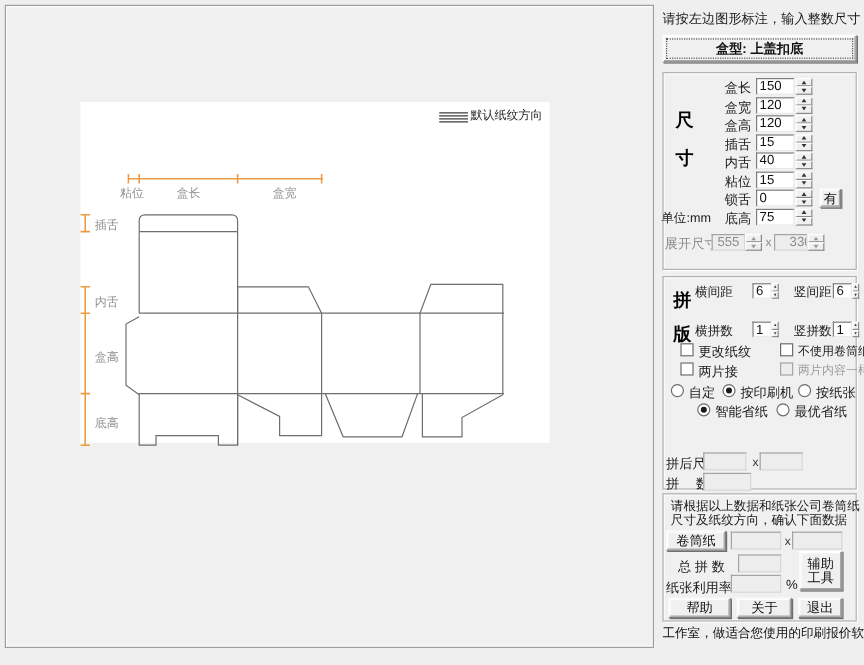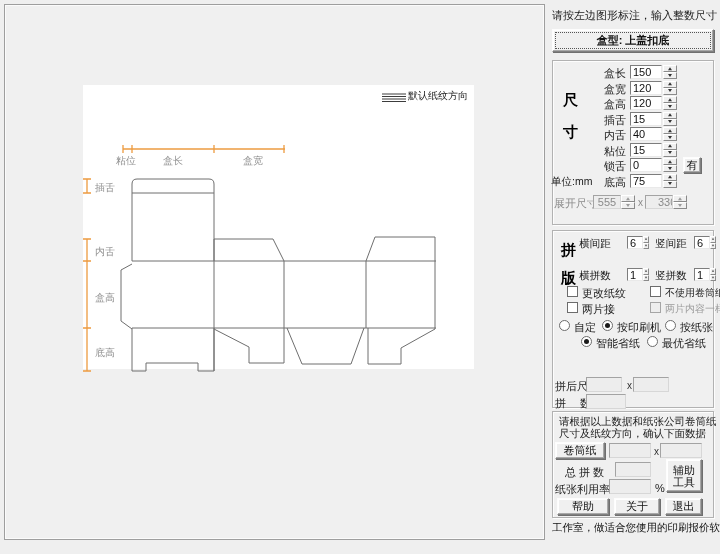--- a/index.html
+++ b/index.html
@@ -13,21 +13,21 @@
     overflow:hidden;
   }
   
   #main-window {
     position:absolute; left:4px; top:4px; width:541px; height:536px;
     background:#f0f0f0;
     border:1px solid #9e9e9e;
     box-shadow:inset 0 0 0 1px #fbfbfb;
   }
   #canvas {
-    position:absolute; left:78px; top:80px; width:391px; height:284px;
+    position:absolute; left:62px; top:80px; width:391px; height:284px;
     background:#ffffff;
   }
   #dieline { position:absolute; left:0; top:0; }
   .cv-label {
     position:absolute; font-size:10px; color:#8f8f8f; white-space:nowrap;
   }
   #grain-label {
     position:absolute; left:325px; top:4px; font-size:10px; color:#222; white-space:nowrap;
   }
   
@@ -101,21 +101,21 @@
   .cbx.dis { background:#ededed; border-color:#a5a5a5; }
   .opt { position:absolute; height:13px; white-space:nowrap; }
   .opt .cbx, .opt .rdo { left:0; top:0; }
   .opt span.lab { position:absolute; left:15px; top:0; }
   .opt.dis span.lab { color:#9b9b9b; }
 
   .pairrow { position:absolute; left:0; width:100%; height:14px; }
   .pairrow .l1 { position:absolute; left:12px; width:60px; top:1px; text-align:center; font-size:10.5px; }
   .pairrow .f1 { left:74px; top:0; width:16px; height:13px; }
   .pairrow .s1 { left:90px; top:0; height:13px; }
-  .pairrow .l2 { position:absolute; left:96px; width:44px; top:1px; text-align:center; font-size:10.5px; }
+  .pairrow .l2 { position:absolute; left:96px; width:44px; top:1px; text-align:right; font-size:10.5px; }
   .pairrow .f2 { left:141px; top:0; width:16px; height:13px; }
   .pairrow .s2 { left:157px; top:0; height:13px; }
 
   .note { position:absolute; left:6px; font-size:10.5px; white-space:nowrap; }
   #status-text {
     position:absolute; left:552px; top:521px; width:168px;
     white-space:nowrap; overflow:hidden; font-size:10.5px; color:#111;
   }
   .xsep { position:absolute; font-size:10px; color:#333; }
   .graylab { color:#8b8b8b; }

